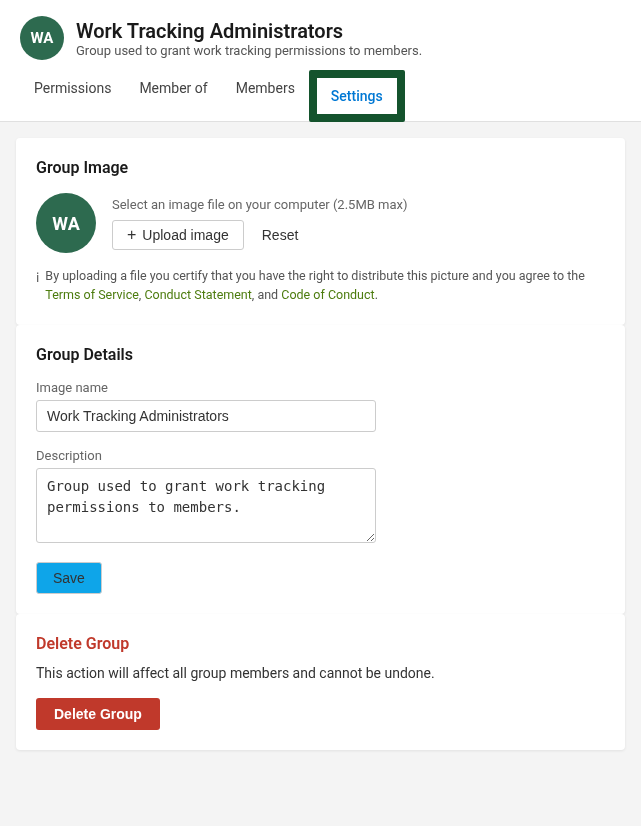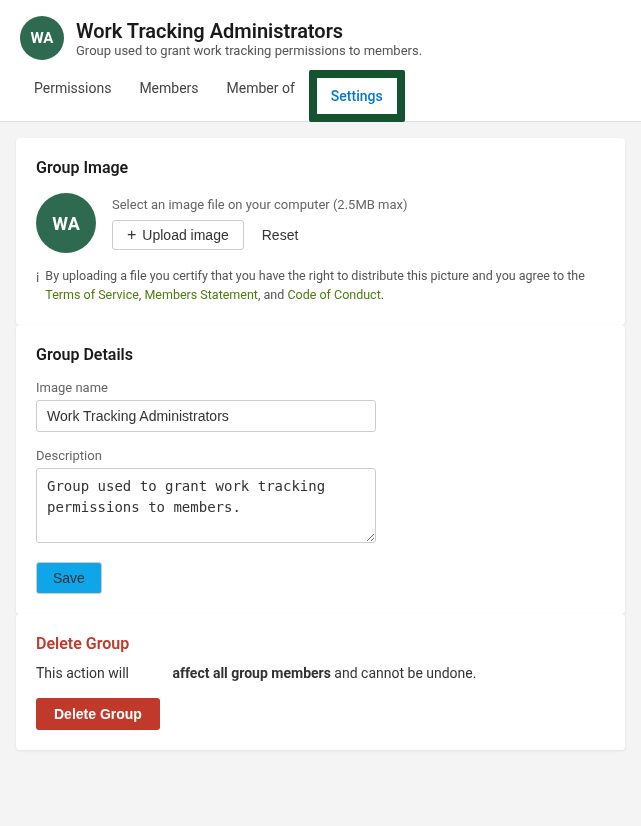--- a/index.html
+++ b/index.html
@@ -239,22 +239,21 @@
     }
 
     .delete-notice {
       font-size: 14px;
       color: #333;
       margin-bottom: 14px;
       line-height: 1.5;
     }
 
     .delete-notice strong {
-      font-weight: 700;
-      margin-left: 40px;
+      font-weight: 400;
     }
 
     .btn-delete {
       padding: 8px 18px;
       background: #c0392b;
       color: #fff;
       border: none;
       border-radius: 3px;
       font-size: 14px;
       font-weight: 600;
@@ -277,24 +276,24 @@
     <div class="header-text-group">
       <span class="header-title">Work Tracking Administrators</span>
       <span class="header-subtitle">Group used to grant work tracking permissions to members.</span>
     </div>
   </div>
   <nav class="tabs">
     <a class="tab" href="#">
       <span>Permissions</span>
     </a>
     <a class="tab" href="#">
-      <span>Members</span>
+      <span>Member of</span>
     </a>
     <a class="tab" href="#">
-      <span>Member of</span>
+      <span>Members</span>
     </a>
     <a class="tab active" href="#">
       <span>Settings</span>
     </a>
   </nav>
 </div>
 
 <div class="content">
 
   <div class="card">
@@ -315,21 +314,21 @@
           </div>
         </div>
       </div>
       <div class="image-notice">
         <span class="info-icon">ℹ</span>
         <span>
           <span>By uploading a file you certify that you have the right to distribute this picture and you agree to the</span>
           <a class="link-text" href="#">
             <span>Terms of Service</span></a>,
           <a class="link-text" href="#">
-            <span>Members Statement</span></a>,
+            <span>Conduct Statement</span></a>,
           and <a class="link-text" href="#">
             <span>Code of Conduct</span></a>.
         </span>
       </div>
     </div>
   </div>
 
   <div class="card">
     <div class="card-title">Group Details</div>
     <div class="form-group">

